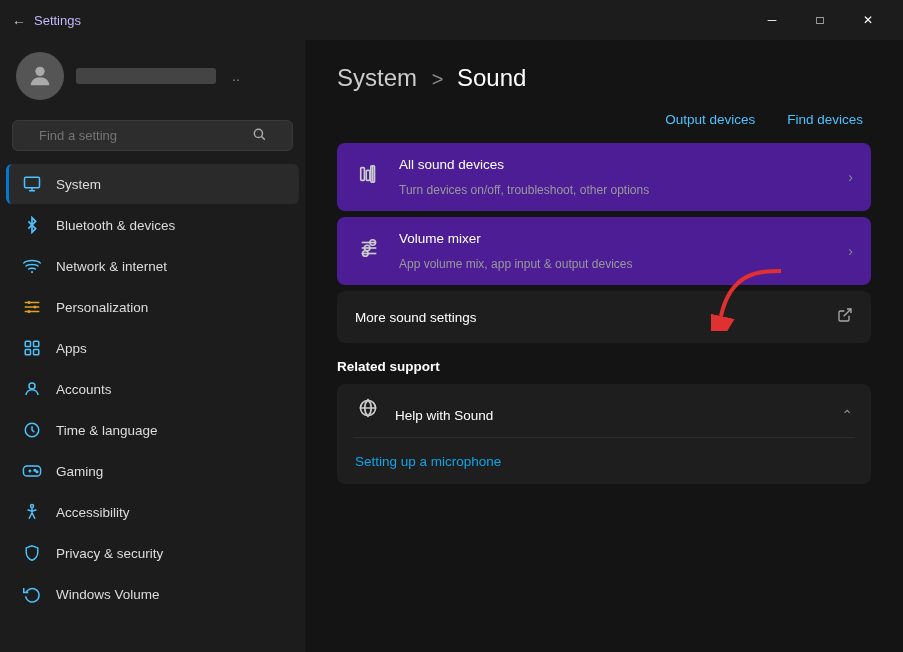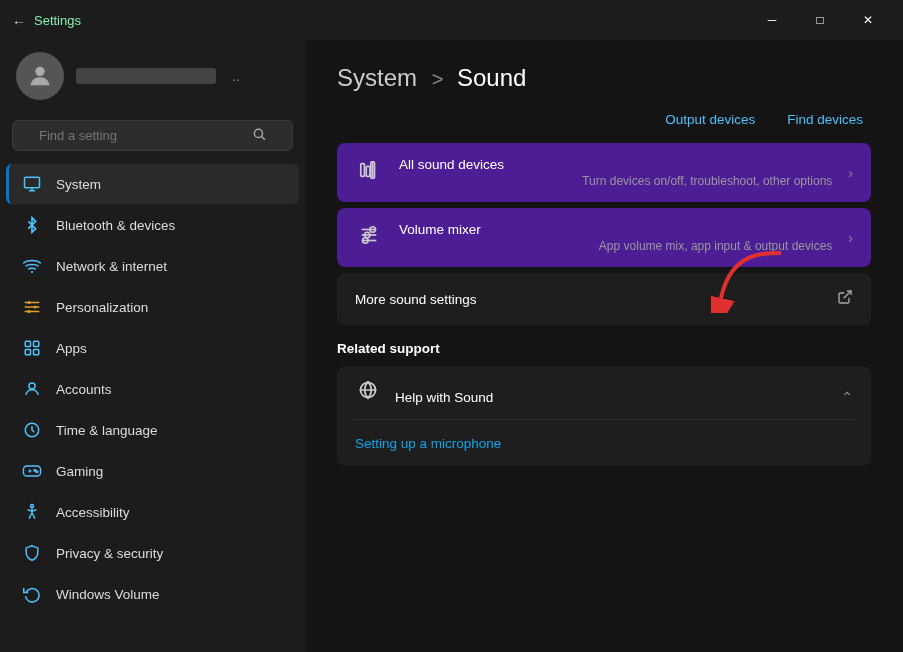--- a/index.html
+++ b/index.html
@@ -22,21 +22,21 @@
       padding: 0 12px;
       justify-content: space-between;
     }
     .titlebar-left {
       display: flex;
       align-items: center;
       gap: 8px;
     }
     .titlebar-title {
       font-size: 13px;
-      color: #86efac;
+      color: #c4b5fd;
     }
     .titlebar-controls {
       display: flex;
       gap: 2px;
     }
     .titlebar-btn {
       width: 46px;
       height: 32px;
       background: transparent;
       border: none;
@@ -222,22 +222,21 @@
     }
     .card-text { flex: 1; }
     .card-title {
       font-size: 13.5px;
       font-weight: 500;
       color: #fff;
     }
     .card-desc {
       font-size: 12px;
       color: #999;
-      margin-top: 2px;
-      text-align: right;
+      margin-top: 11px;
     }
     .card-chevron {
       font-size: 14px;
       color: #888;
     }
 
     
     .more-settings-row {
       background: #1e1e1e;
       border-radius: 8px;

